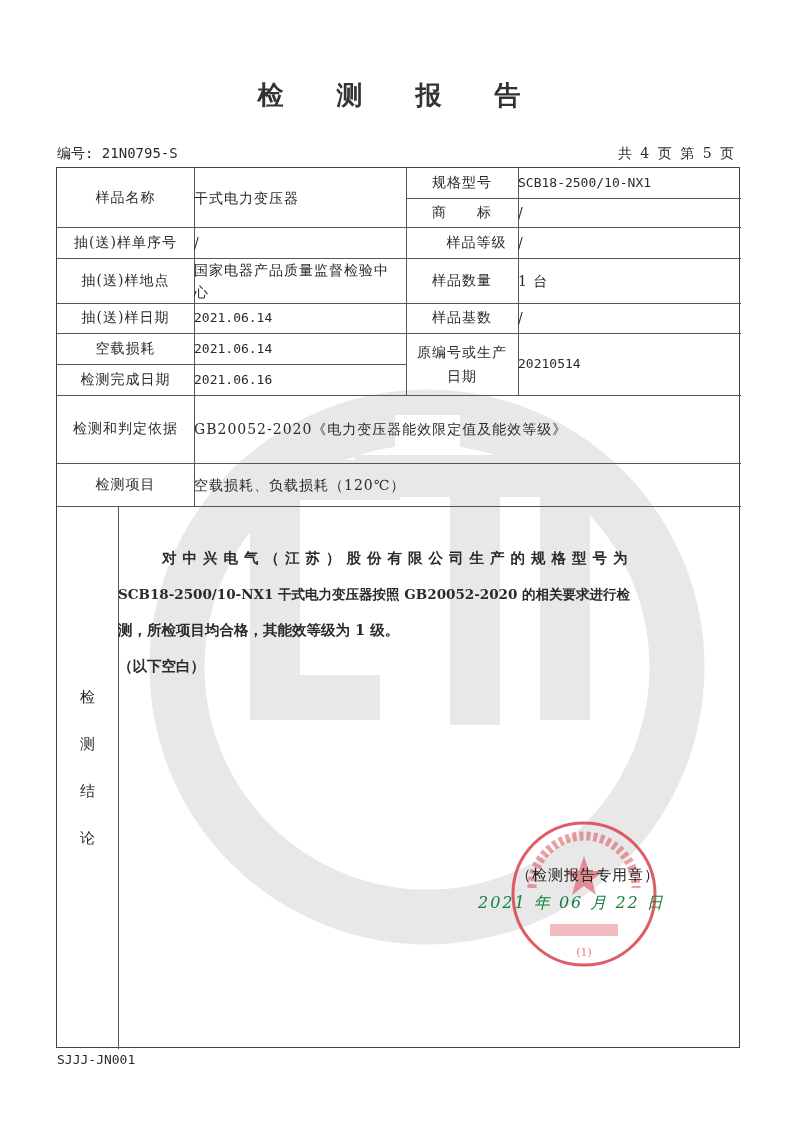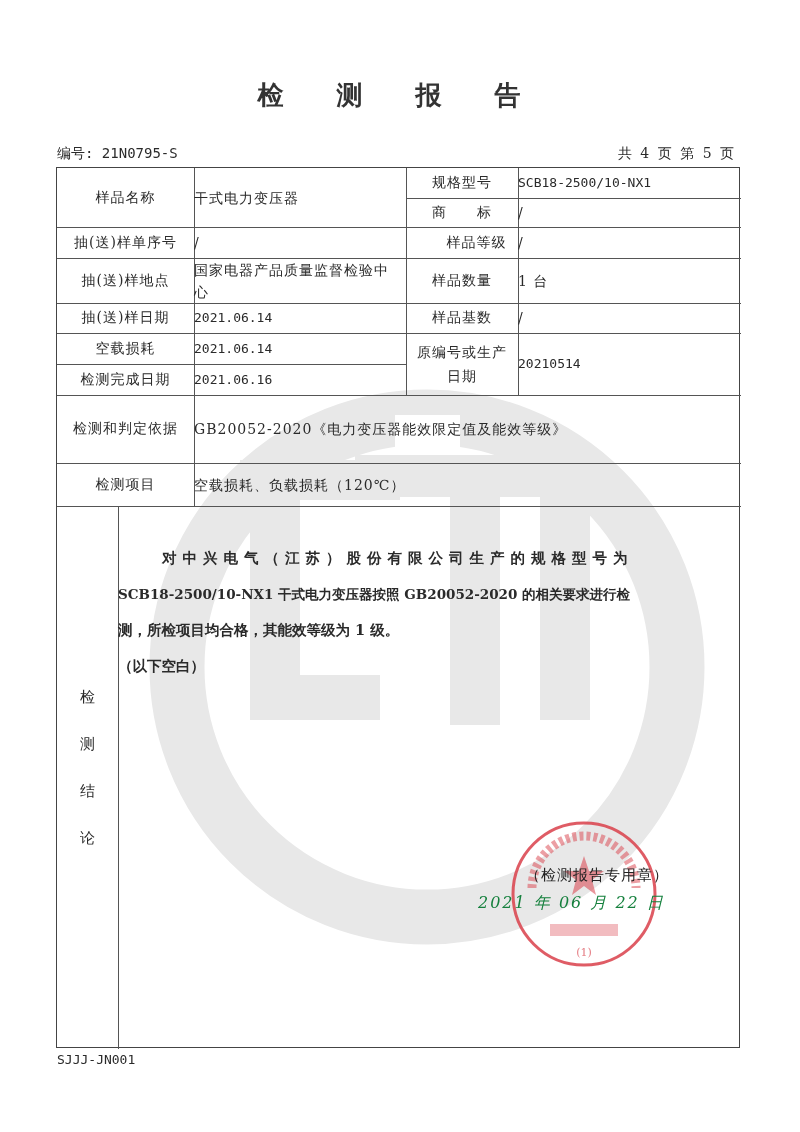--- a/index.html
+++ b/index.html
@@ -21,21 +21,21 @@
   .hl { position:absolute; height:0; border-top:1.3px solid #555; }
   .vl { position:absolute; width:0; border-left:1.3px solid #555; }
   .label { justify-content:center; text-align:center; letter-spacing:1px; }
   .val { letter-spacing:1px; line-height:22px; }
   .mono { font-family:"DejaVu Sans Mono","Liberation Mono",monospace; font-size:13px; letter-spacing:0; }
   .vert { flex-direction:column; justify-content:center; }
   .vert span { display:block; margin:14px 0; font-size:15px; }
   .para { position:absolute; left:118px; top:540px; width:600px; font-size:14.5px; line-height:36px;font-weight:bold; }
   .para .l1 { text-indent:44px; letter-spacing:6px; }
   .stamp { position:absolute; left:508px; top:818px; width:152px; height:152px; z-index:3; }
-  .stamp-text { position:absolute; left:516px; top:866px; font-size:15px; z-index:4; color:#222; letter-spacing:1px;padding-left:9px; }
+  .stamp-text { position:absolute; left:516px; top:866px; font-size:15px; z-index:4; color:#222; letter-spacing:1px; }
   .date-hand { position:absolute; left:478px; top:893px; font-size:16px; z-index:4; color:#15803d; font-style:italic; letter-spacing:2px; }
 </style>
 </head>
 <body>
 
 <svg class="watermark" viewBox="0 0 565 565">
   <circle cx="282" cy="282" r="250" fill="none" stroke="#e8e8e8" stroke-width="55"></circle>
   <rect x="250" y="30" width="65" height="150" fill="#fff"></rect>
   <rect x="95" y="75" width="160" height="40" fill="#e8e8e8"></rect>
   <rect x="105" y="75" width="50" height="260" fill="#e8e8e8"></rect>

